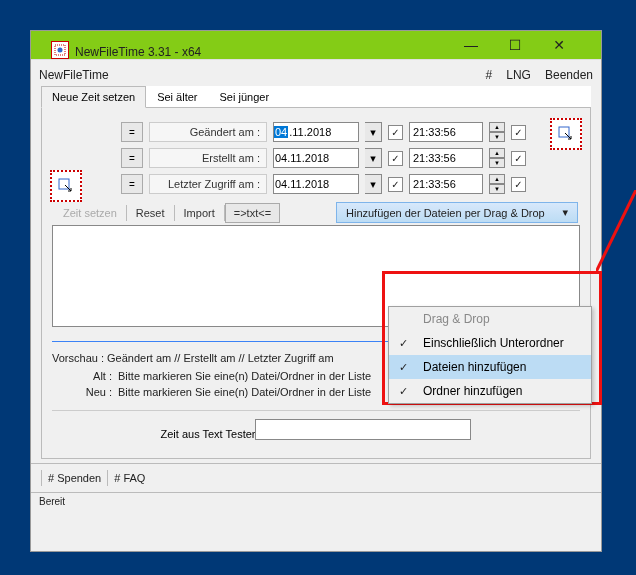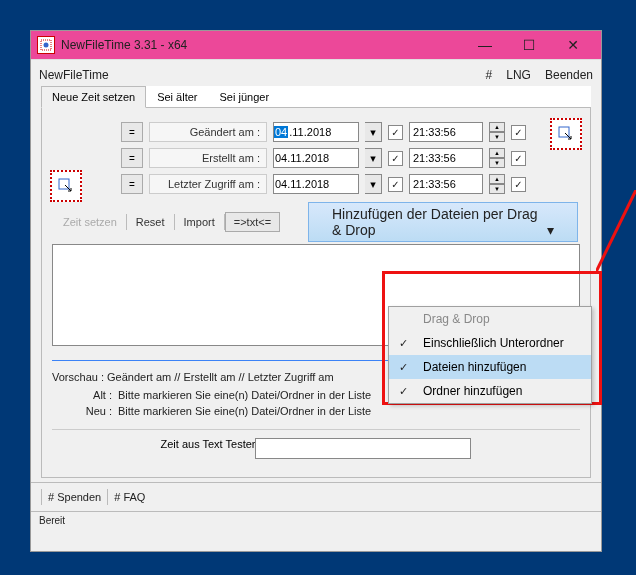--- a/index.html
+++ b/index.html
@@ -1,17 +1,17 @@
 <!DOCTYPE html>
 <html><head>
 <meta charset="utf-8">
 <style>
 body{margin:0;padding:0;background:#003876;font-family:'Segoe UI',Tahoma,sans-serif;font-size:11px;width:636px;height:575px;overflow:hidden}
 .window{position:absolute;left:30px;top:30px;width:570px;height:520px;background:#f0f0f0;border:1px solid #999}
-.titlebar{height:28px;background:#ec4899;display:flex;align-items:center;padding:0 6px;border-bottom:1px solid #e0e0e0}
+.titlebar{height:28px;background:#84cc16;display:flex;align-items:flex-end;padding:0 20px;border-bottom:1px solid #e0e0e0}
 .titlebar-icon{width:16px;height:16px;margin-right:6px;background:#fff;border:1px solid #c00;display:flex;align-items:center;justify-content:center}
 .titlebar-icon svg{width:12px;height:12px}
 .titlebar-title{flex:1;font-size:12px;color:#222}
 .titlebar-btns{display:flex}
 .titlebar-btn{width:44px;height:28px;display:flex;align-items:center;justify-content:center;font-size:14px;color:#222}
 .menubar{height:22px;display:flex;align-items:flex-end;padding:0 8px;gap:14px;font-size:12px;color:#222}
 .menubar-spacer{flex:1}
 .content{padding:4px 10px}
 .tabs{display:flex;border-bottom:1px solid #bbb;background:#fff}
 .tab{padding:4px 10px;font-size:11px;border:1px solid transparent;border-bottom:none;margin-bottom:-1px}
@@ -27,33 +27,33 @@
 .chk{width:13px;height:13px;border:1px solid #888;background:#fff;display:flex;align-items:center;justify-content:center;font-size:10px;color:#222}
 .timeinput{width:66px;height:18px;border:1px solid #888;background:#fff;padding:0 3px;display:flex;align-items:center}
 .spinner{width:16px;height:20px;display:flex;flex-direction:column}
 .spinner div{flex:1;border:1px solid #888;background:#e8e8e8;font-size:6px;display:flex;align-items:center;justify-content:center;line-height:1}
 .bigicon{width:28px;height:28px;border:2px dotted #c00;background:#fff;display:flex;align-items:center;justify-content:center;position:absolute}
 .toolbar{display:flex;align-items:center;margin-top:6px;padding:2px}
 .toolbtn{padding:3px 8px;font-size:11px;color:#333;border:1px solid transparent}
 .toolbtn.disabled{color:#aaa}
 .toolbtn.boxed{border:1px solid #aaa;background:#e8e8e8}
 .sep{width:1px;height:16px;background:#bbb}
-.dropdown-bar{background:linear-gradient(#d7e8fb,#bcdcf4);border:1px solid #7eb4ea;padding:3px 23px;font-size:14px;color:#222;display:flex;align-items:flex-end}
+.dropdown-bar{background:linear-gradient(#d7e8fb,#bcdcf4);border:1px solid #7eb4ea;padding:3px 9px;font-size:11px;color:#222;display:flex;align-items:flex-end}
 .listbox{height:100px;background:#fff;border:1px solid #888;margin-top:0}
 .red-highlight{position:absolute;border:3px solid #e11;pointer-events:none}
 .arrow-line{position:absolute;pointer-events:none}
 .menu{position:absolute;background:#f0f0f0;border:1px solid #a0a0a0;box-shadow:2px 2px 4px rgba(0,0,0,.2);font-size:12px}
 .menu-header{padding:5px 12px 5px 34px;color:#888}
 .menu-item{padding:5px 12px 5px 10px;display:flex;align-items:center;gap:10px}
 .menu-item.hover{background:#bcdcf4}
 .menu-check{width:14px;color:#222;font-size:11px}
 .preview{margin-top:14px;border-top:1px solid #3b82f6;padding-top:10px;font-size:11px;color:#222}
 .preview-row{display:flex;gap:6px;padding:2px 0}
 .preview-row .lbl{width:60px;text-align:right}
-.text-tester{margin-top:10px;border-top:1px solid #ccc;padding:8px 0;display:flex;align-items:flex-start;justify-content:center;}
+.text-tester{margin-top:10px;border-top:1px solid #ccc;padding:8px 0;display:flex;align-items:flex-end;justify-content:center;}
 .text-tester input{width:210px;height:17px;border:1px solid #888;background:#fff}
 .footer-links{border-top:1px solid #bbb;padding:6px 10px;display:flex;gap:6px;font-size:11px;color:#222;align-items:center}
 .statusbar{border-top:1px solid #bbb;padding:3px 8px;font-size:10px;color:#222}
 </style>
 </head>
 <body>
 
 <div class="window">
 
   <div class="titlebar">

